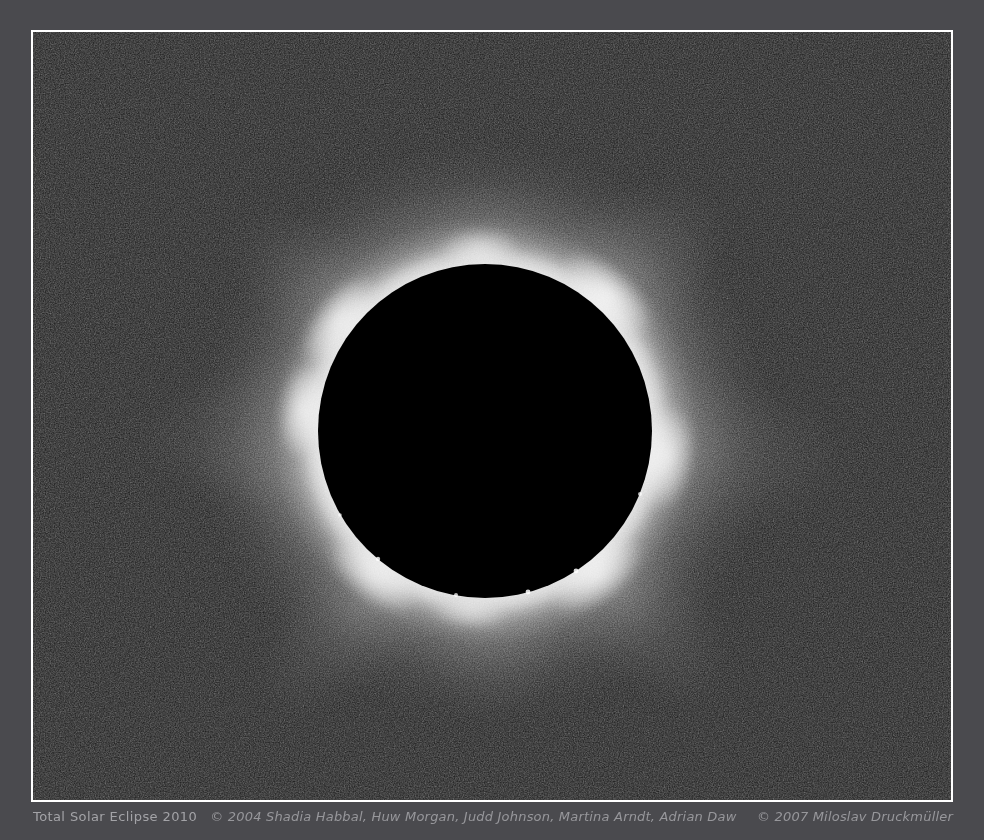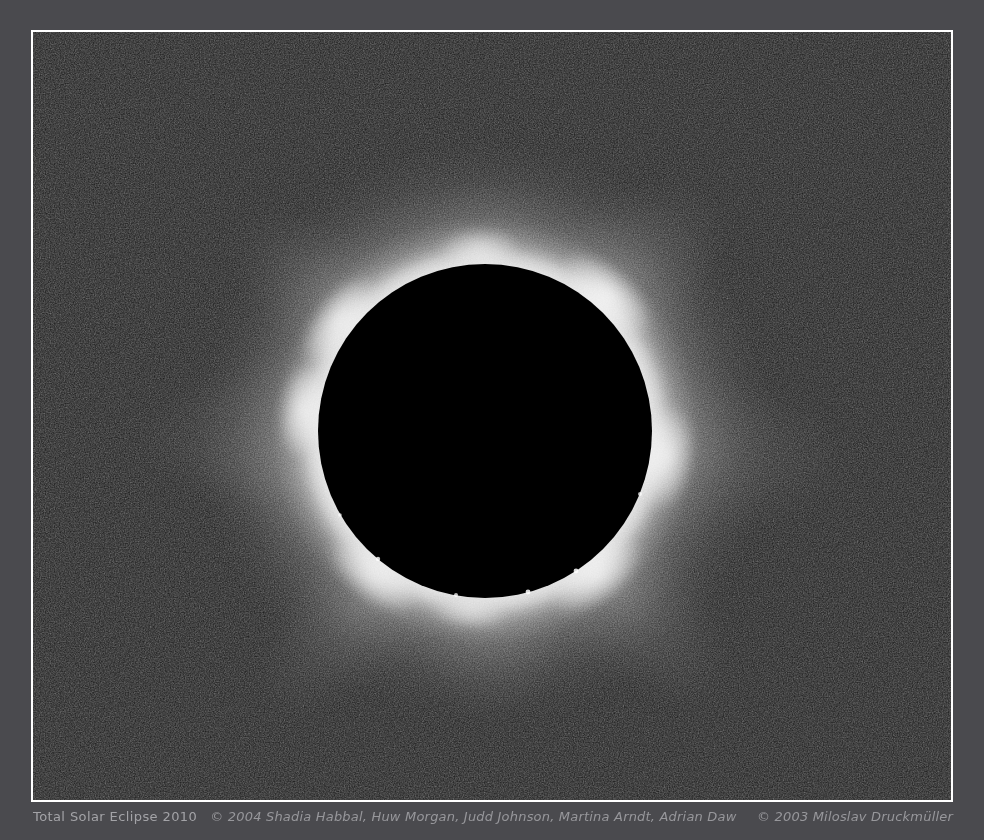--- a/index.html
+++ b/index.html
@@ -145,17 +145,17 @@
         <circle cx="607" cy="462" r="2.0" opacity="0.70"></circle>
         <circle cx="307" cy="483" r="1.8" opacity="0.65"></circle>
       </g>
     </svg>
   </figure>
 
   <div class="caption">
     <span class="title">Total Solar Eclipse 2010</span>
     <span class="credits">
       <span>© 2004 Shadia Habbal, Huw Morgan, Judd Johnson, Martina Arndt, Adrian Daw</span>
-      <span class="credit-gap">© 2003 Miloslav Druckmüller</span>
+      <span class="credit-gap">© 2007 Miloslav Druckmüller</span>
     </span>
   </div>
 
 </div>
 
 </body></html>

